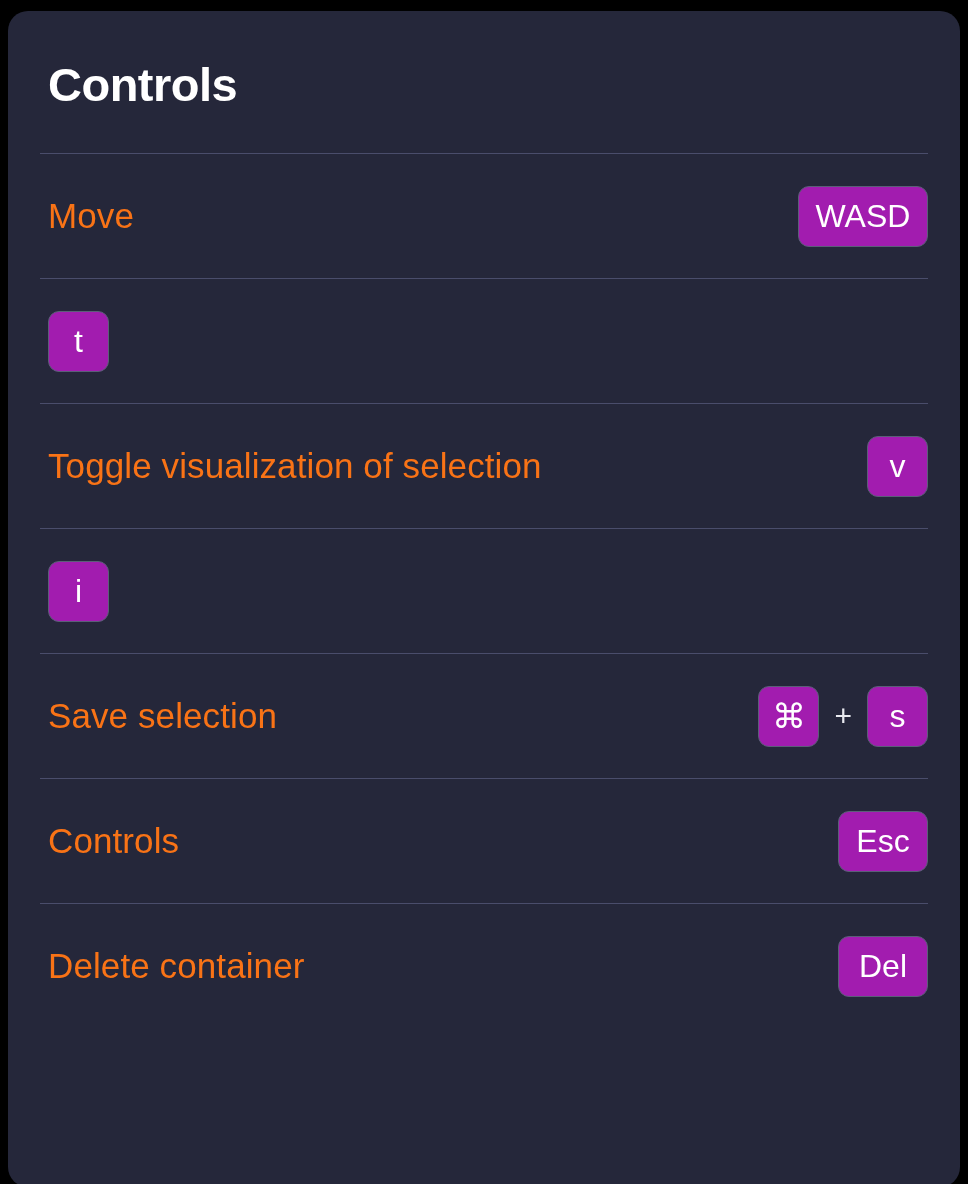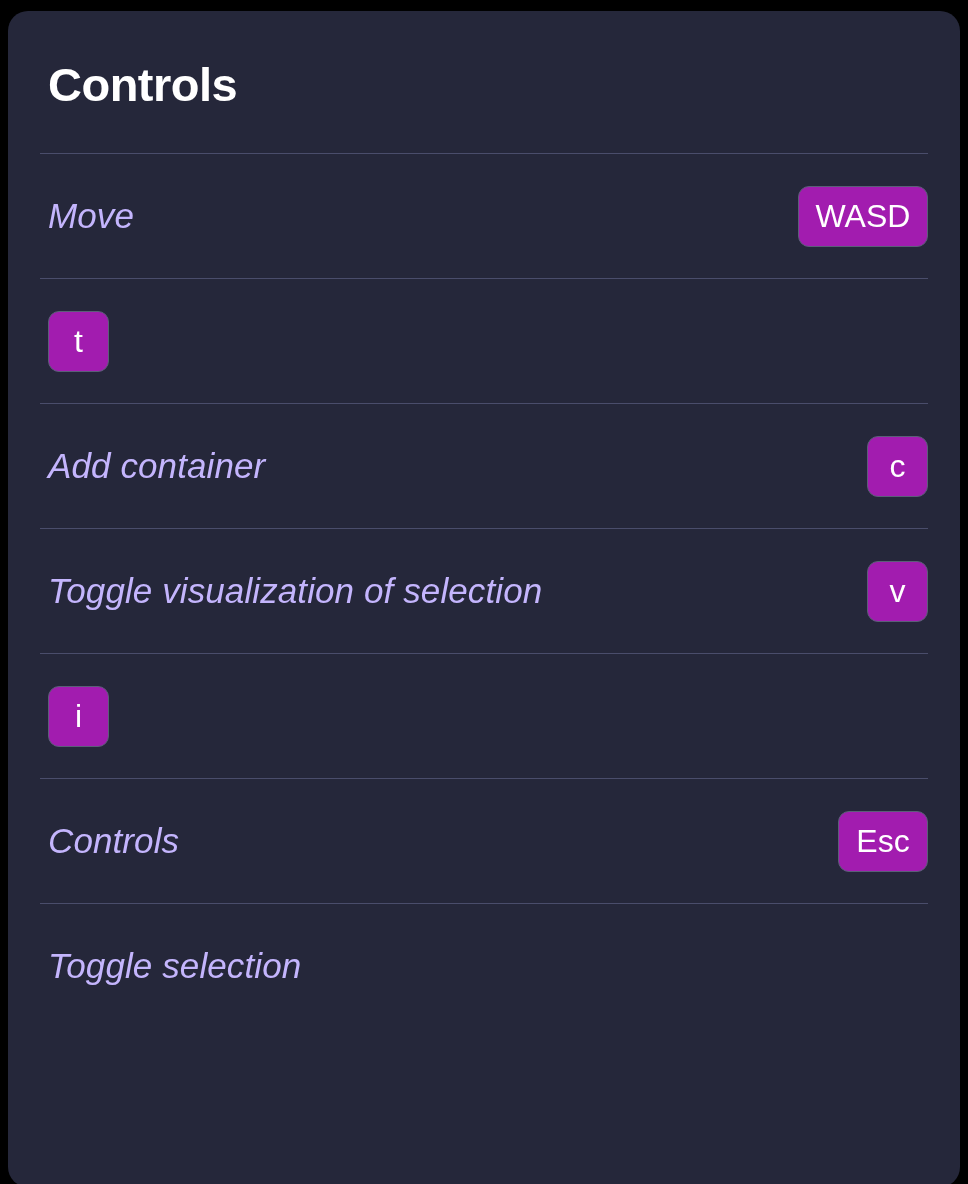--- a/index.html
+++ b/index.html
@@ -52,27 +52,26 @@
     position: relative;
     display: flex;
     align-items: center;
     justify-content: space-between;
     height: 125px;
     padding: 0 0 0 8px;
     border-top: 1px solid #4a4d6b;
   }
 
   .row-label {
-    color: #c4b5fd;
+    color: #f97316;
     font-size: 35px;
     font-weight: 400;
     line-height: 1.1;
     letter-spacing: 0.1px;
     white-space: nowrap;
-    font-style: italic;
   }
 
   .row-keys {
     display: flex;
     align-items: center;
     gap: 14px;
     flex: none;
   }
 
   
@@ -119,42 +118,47 @@
           <div class="row-keys">
             <div class="key wide">WASD</div>
           </div>
         </div>
         <div class="row">
           <div class="row-keys">
             <div class="key">t</div>
           </div>
         </div>
         <div class="row">
-          <div class="row-label">Add container</div>
-          <div class="row-keys">
-            <div class="key">c</div>
-          </div>
-        </div>
-        <div class="row">
           <div class="row-label">Toggle visualization of selection</div>
           <div class="row-keys">
             <div class="key">v</div>
           </div>
         </div>
         <div class="row">
           <div class="row-keys">
             <div class="key">i</div>
           </div>
         </div>
         <div class="row">
+          <div class="row-label">Save selection</div>
+          <div class="row-keys">
+            <div class="key cmd">⌘</div>
+            <div class="key-plus">+</div>
+            <div class="key">s</div>
+          </div>
+        </div>
+        <div class="row">
           <div class="row-label">Controls</div>
           <div class="row-keys">
             <div class="key medium">Esc</div>
           </div>
         </div>
         <div class="row">
-          <div class="row-label">Toggle selection</div>
+          <div class="row-label">Delete container</div>
+          <div class="row-keys">
+            <div class="key medium">Del</div>
+          </div>
         </div>
       </div>
 
   </div>
 
 </div>
 
 </body></html>

